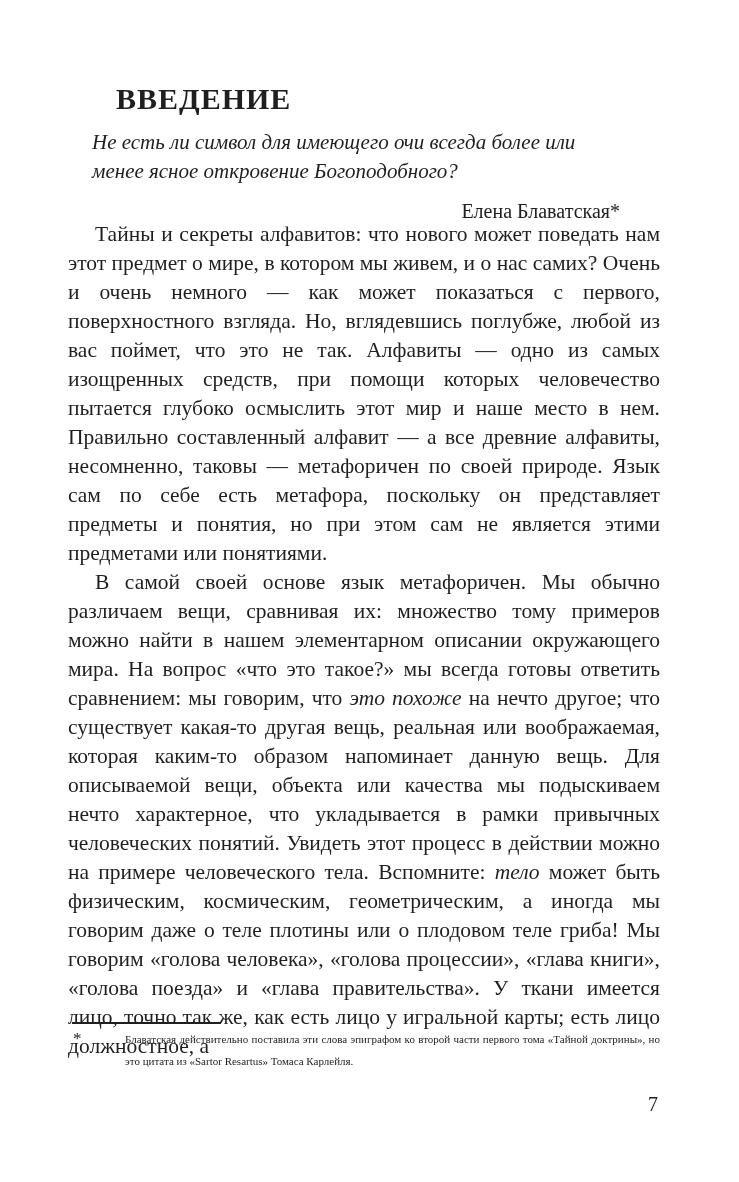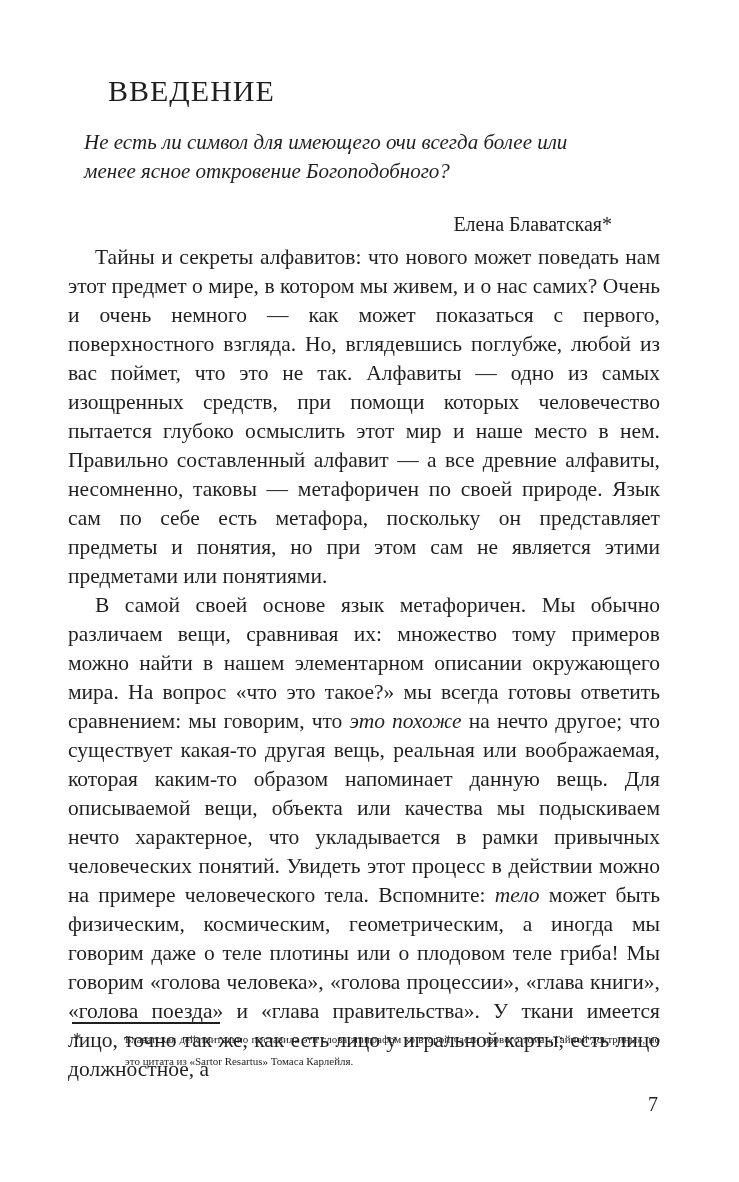--- a/index.html
+++ b/index.html
@@ -14,49 +14,49 @@
     margin:0 auto;
     background:var(--paper);
     font-family:"Liberation Serif","DejaVu Serif",serif;
     color:var(--ink);
     overflow:hidden;
   }
   .chapter-title{
     position:absolute;
     left:100px;
     top:66px;
-    margin:8px;
+    margin:16px;
     font-size:30px;
-    font-weight:400;
+    font-weight:700;
     letter-spacing:1px;
     line-height:1.1;
   }
   .epigraph{
     position:absolute;
-    left:84px;
+    left:92px;
     top:128px;
     width:528px;
   }
   .epigraph-text{
     margin:0;
     font-style:italic;
     font-size:21px;
     line-height:29px;
     text-align:left;
   }
   .epigraph-attribution{
-    margin:26px 0 0 0;
+    margin:13px 0 0 0;
     font-size:20px;
     line-height:24px;
     text-align:right;
   }
   .body-text{
     position:absolute;
     left:68px;
-    top:243px;
+    top:220px;
     width:592px;
     font-size:21.5px;
     line-height:29px;
     text-align:justify;
   }
   .para{
     margin:0;
     text-indent:27px;
   }
   .para em{}

